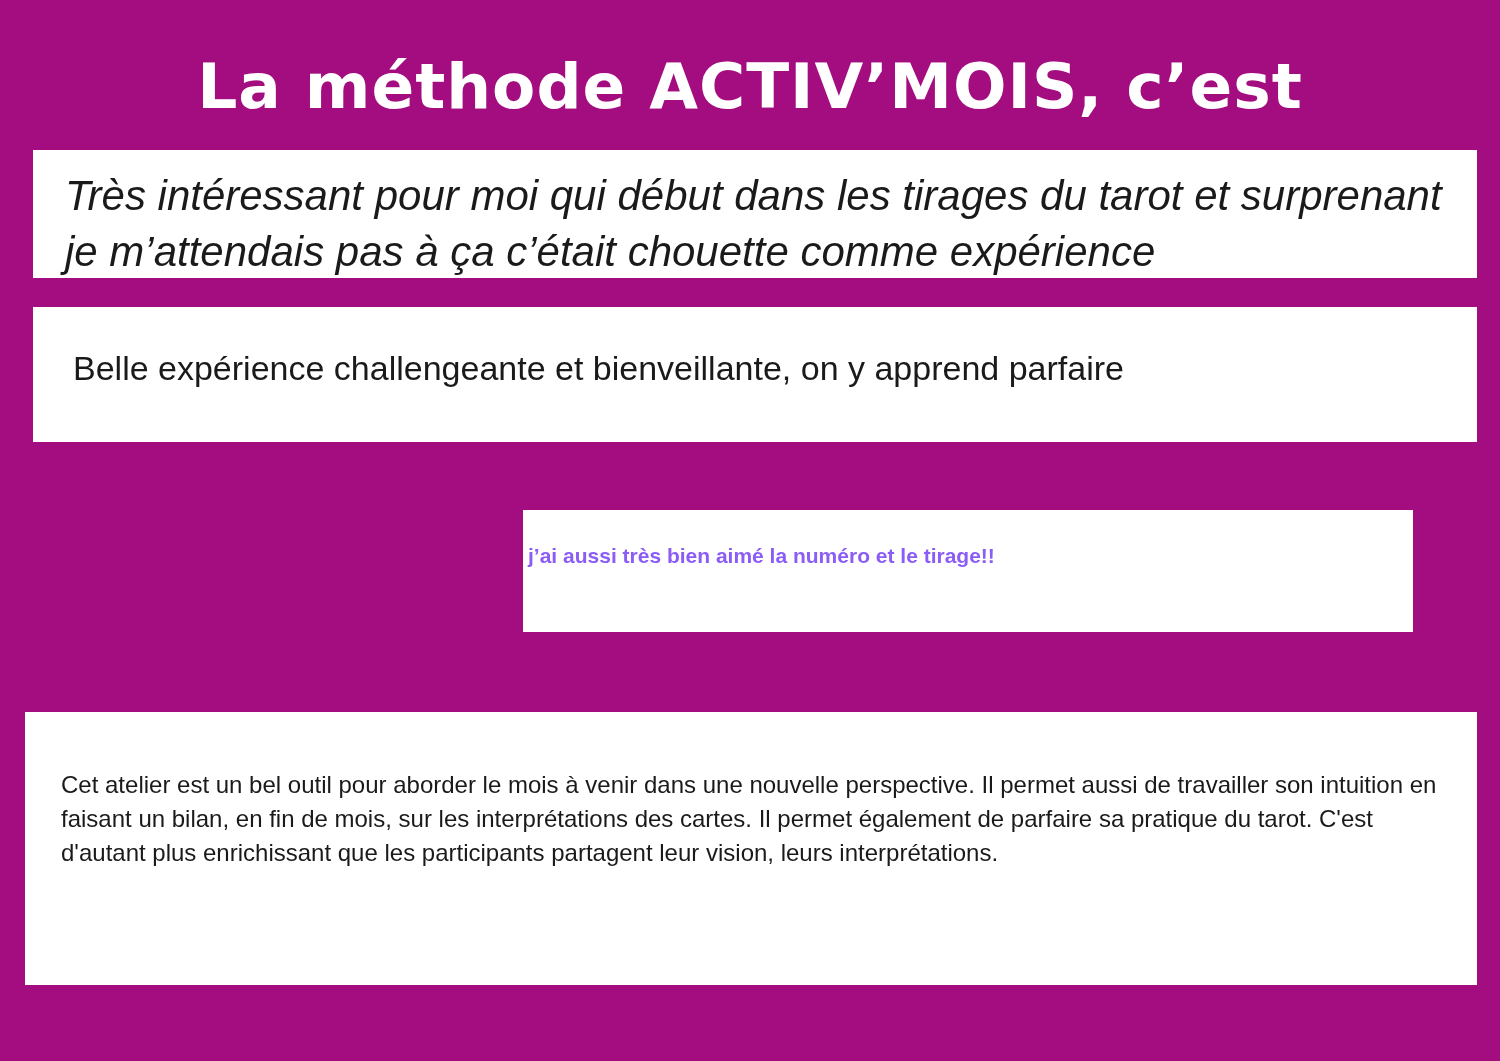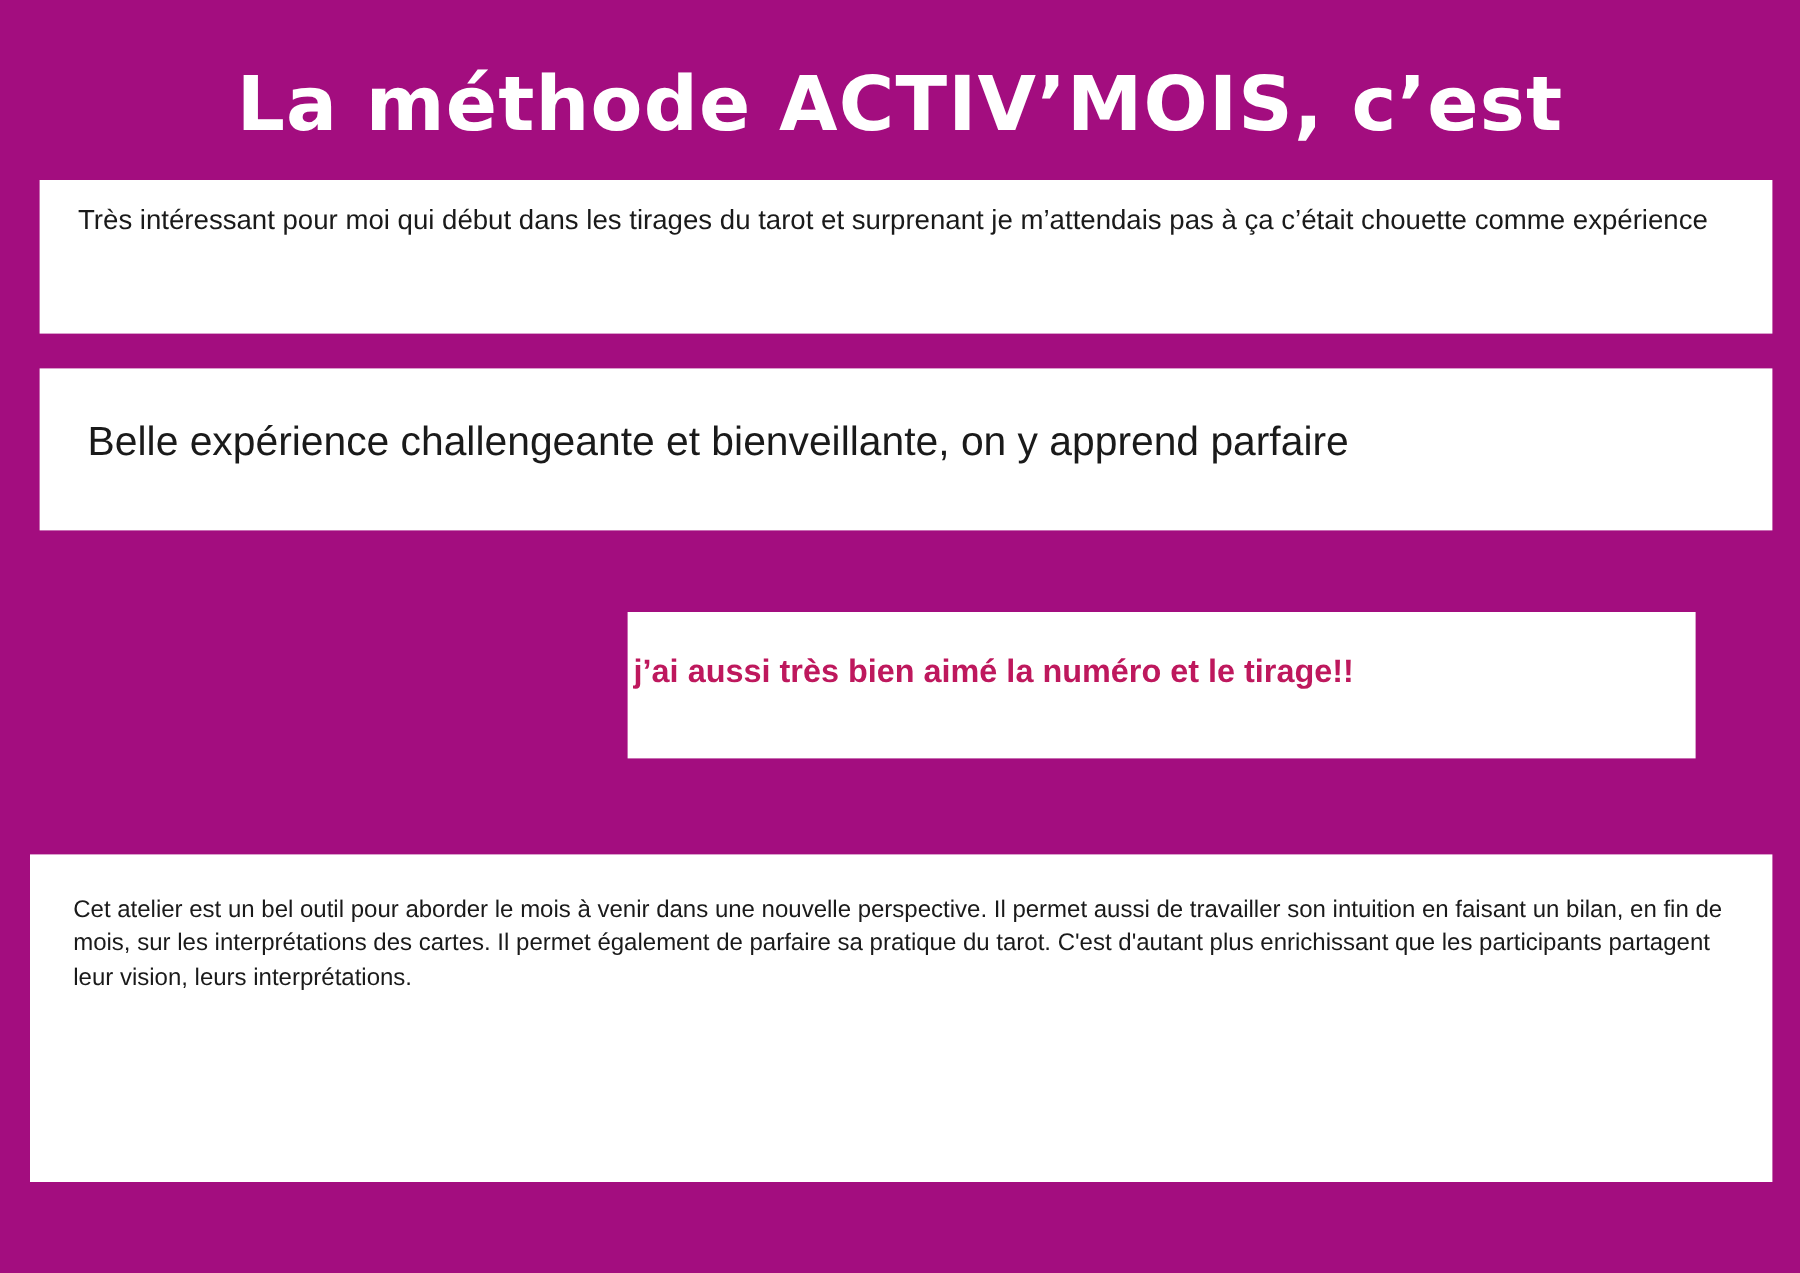--- a/index.html
+++ b/index.html
@@ -48,22 +48,23 @@
 
   
   #card-1 {
     left: 33px;
     top: 150px;
     width: 1444px;
     height: 128px;
     padding: 18px 22px 0 32px;
   }
   #card-1 .card-text {
-    font-size: 23px;
+    font-size: 42px;
     line-height: 1.33;
+    font-style: italic;
   }
 
   
   #card-2 {
     left: 33px;
     top: 307px;
     width: 1444px;
     height: 135px;
     padding: 40px 16px 0 40px;
   }
@@ -75,38 +76,39 @@
 
   
   #card-3 {
     left: 523px;
     top: 510px;
     width: 890px;
     height: 122px;
     padding: 33px 0 0 5px;
   }
   #card-3 .card-text {
-    font-size: 27px;
+    font-size: 21px;
     font-weight: bold;
     line-height: 1.25;
     white-space: nowrap;
-    color: #be185d;
+    color: #8b5cf6;
   }
 
   
   #card-4 {
     left: 25px;
     top: 712px;
     width: 1452px;
     height: 273px;
     padding: 32px 40px 0 36px;
   }
   #card-4 .card-text {
-    font-size: 20px;
+    font-size: 24px;
     line-height: 1.42;
+    margin-top: 24px;
   }
 </style>
 </head>
 <body>
 
 <div class="page">
 
   <div class="title">La méthode ACTIV’MOIS, c’est</div>
 
   <div class="card" id="card-1">

